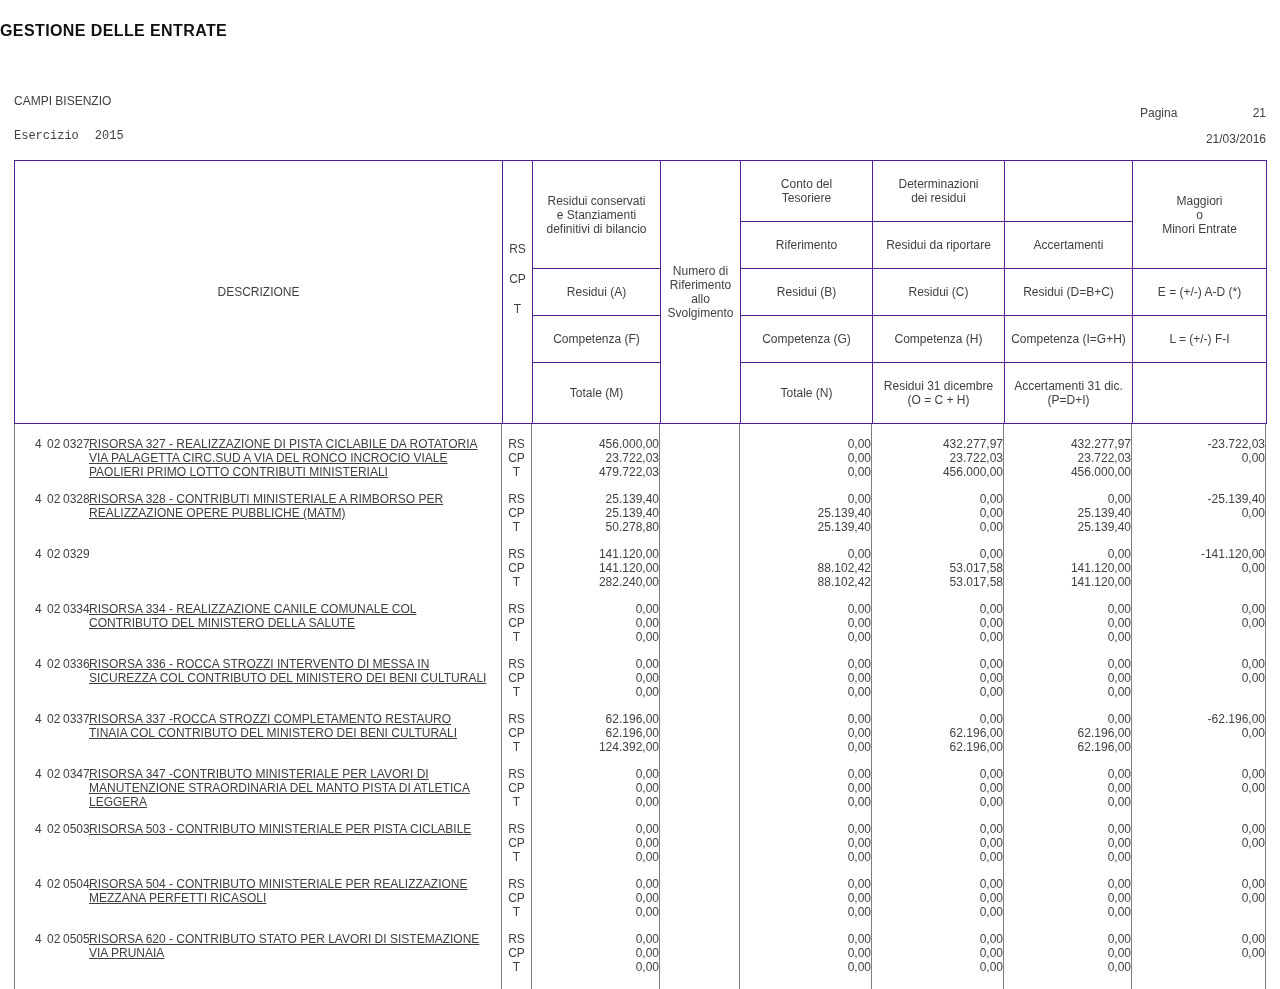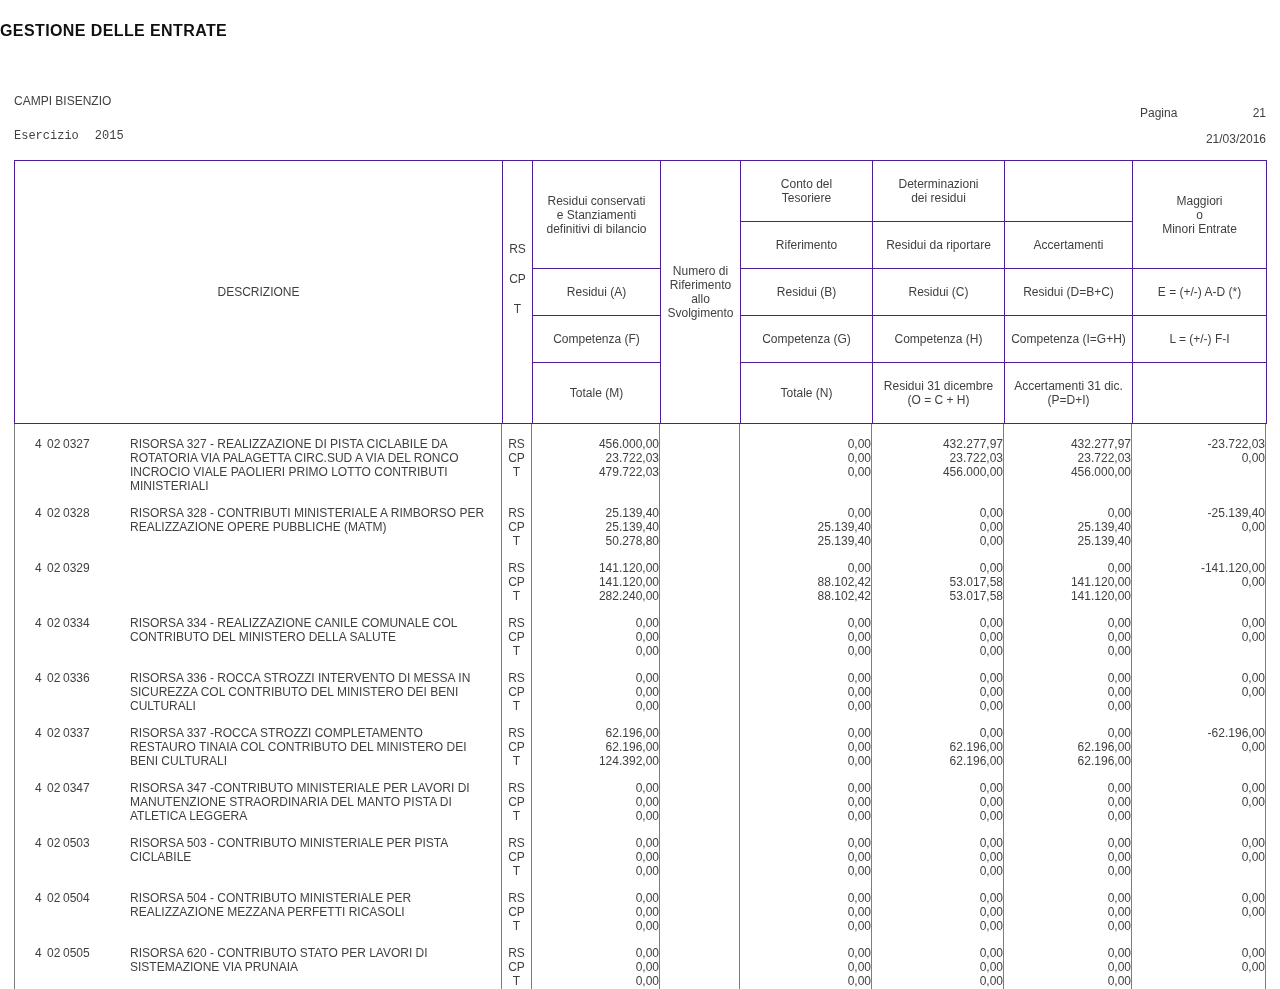--- a/index.html
+++ b/index.html
@@ -55,21 +55,21 @@
   .c-a     { width:128px; }
   .c-nrif  { width:80px; }
   .c-b     { width:132px; }
   .c-c     { width:132px; }
   .c-d     { width:128px; }
   .c-e     { width:133px; border-right:none; }
   .c-num   { text-align:right; padding-right:0; }
 
   .code { position:absolute; top:13px; }
   .cp1 { left:20px; } .cp2 { left:32px; } .cp3 { left:48px; }
-  .desc { margin-left:115px; padding-right:14px; }
+  .desc { margin-left:74px; padding-right:14px;text-decoration:underline; }
 </style>
 </head>
 <body>
 
 <div class="page">
 
   <div class="title">GESTIONE DELLE ENTRATE</div>
 
   <div class="meta muni">CAMPI BISENZIO</div>
   <div class="meta eserc">

